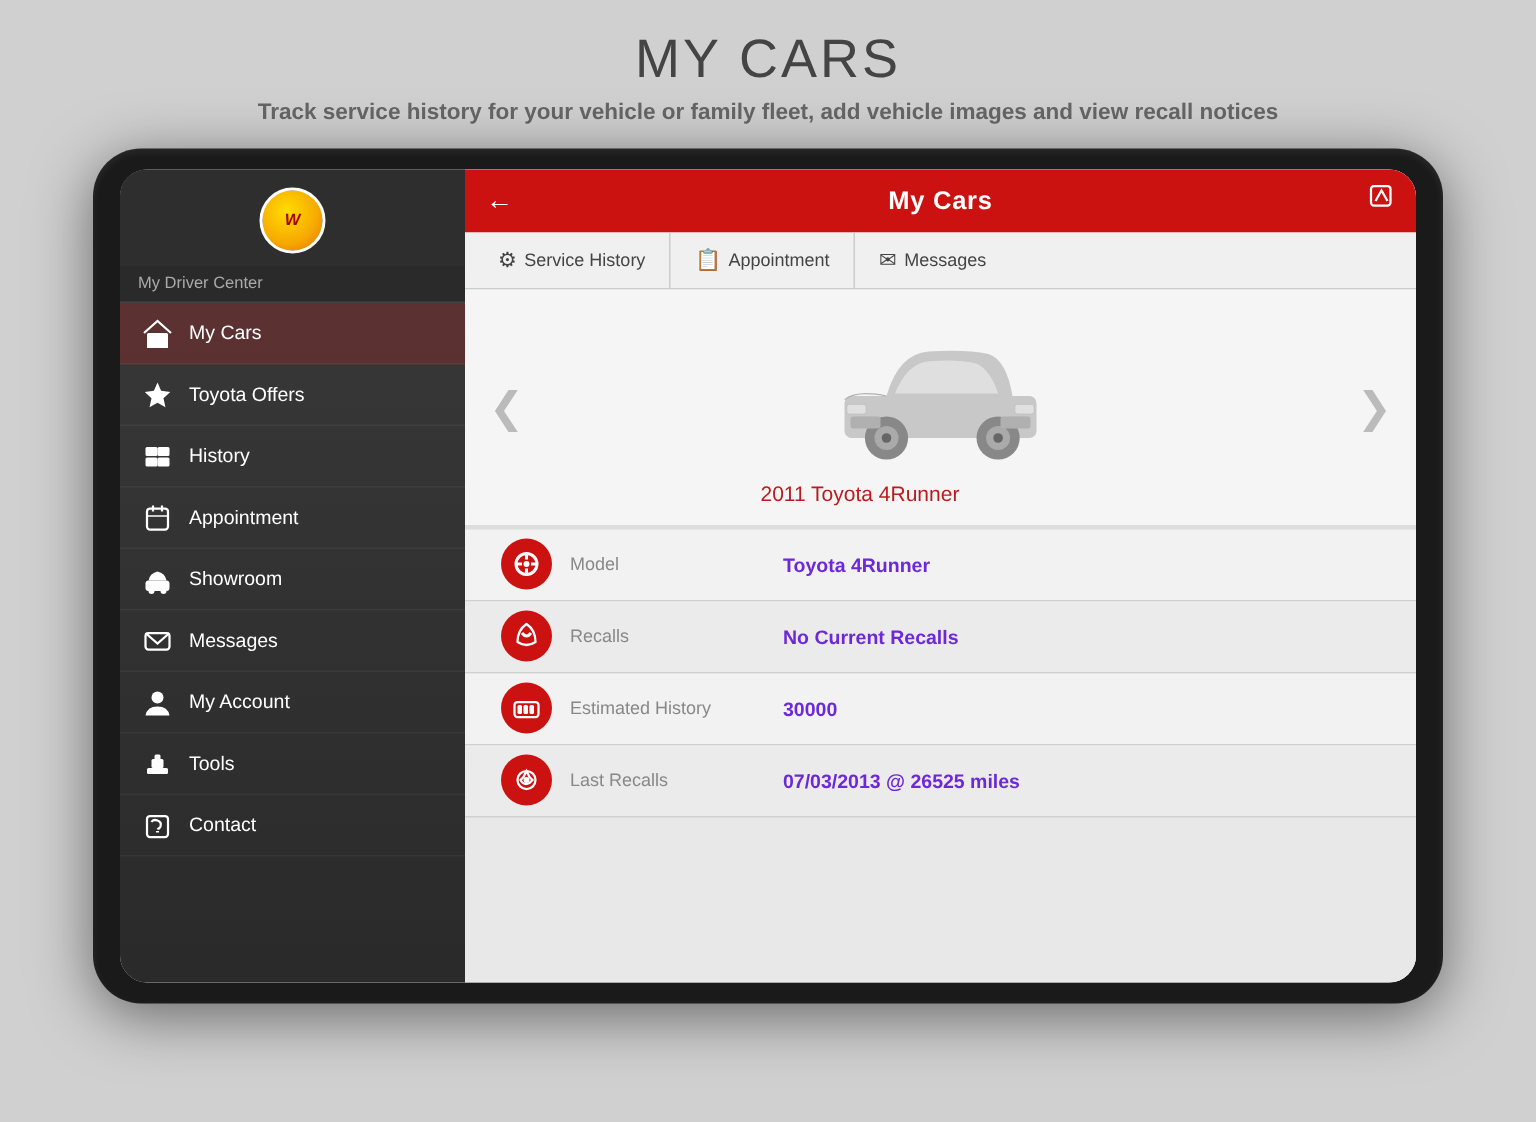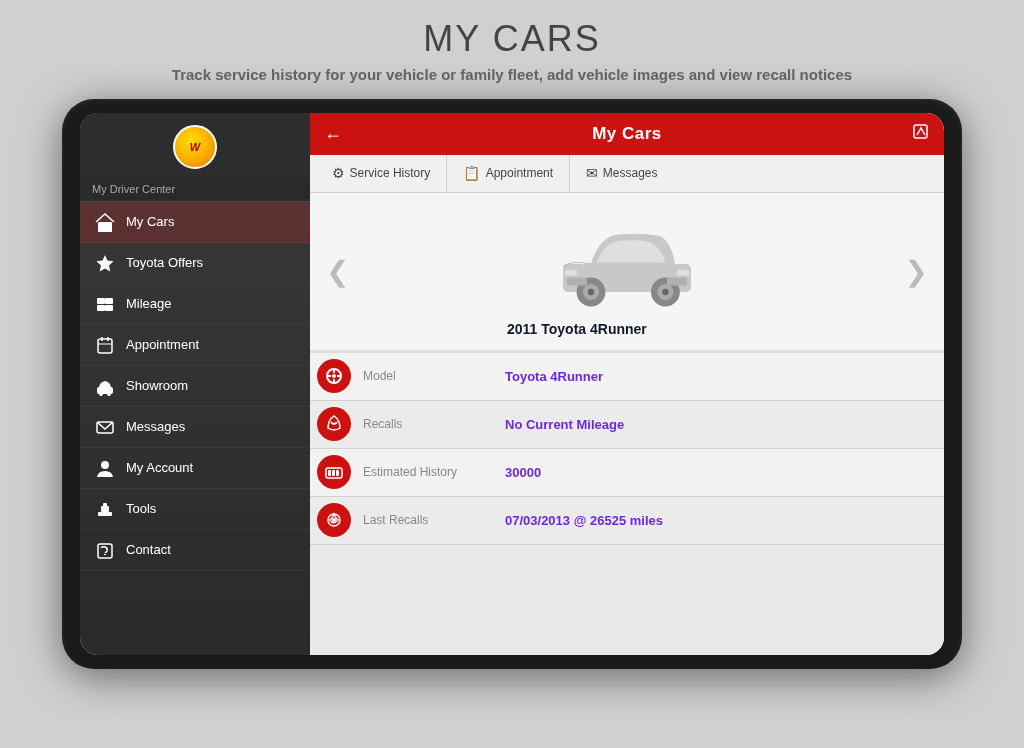--- a/index.html
+++ b/index.html
@@ -207,36 +207,36 @@
       flex-direction: column;
       align-items: center;
       gap: 6px;
     }
     .car-svg {
       width: 160px;
       height: 110px;
     }
     .car-name-label {
       font-size: 14px;
-      font-weight: 700;
-      color: #0f172a;
+      font-weight: 400;
+      color: #b91c1c;
       align-self: flex-start;
       margin-left: -40px;
     }
 
     
     .details-table {
       flex: 1;
       overflow-y: auto;
       background: #e8e8e8;
     }
     .detail-row {
       display: flex;
       align-items: center;
-      padding: 0 7px;
+      padding: 0 24px;
       height: 48px;
       border-bottom: 1px solid #d0d0d0;
       background: #f2f2f2;
       gap: 12px;
     }
     .detail-row:nth-child(even) {
       background: #ebebeb;
     }
     .detail-icon {
       width: 34px;
@@ -302,21 +302,21 @@
     </div>
           <div class="sidebar-item">
       <div class="sidebar-item-icon">
         <svg width="20" height="20" viewBox="0 0 20 20">
                 <rect x="2" y="4" width="8" height="6" rx="1" fill="white"></rect>
                 <rect x="10" y="4" width="8" height="6" rx="1" fill="white"></rect>
                 <rect x="2" y="11" width="8" height="6" rx="1" fill="white"></rect>
                 <rect x="10" y="11" width="8" height="6" rx="1" fill="white"></rect>
               </svg>
       </div>
-      <span class="sidebar-item-label">Mileage</span>
+      <span class="sidebar-item-label">History</span>
     </div>
           <div class="sidebar-item">
       <div class="sidebar-item-icon">
         <svg width="20" height="20" viewBox="0 0 20 20">
                 <rect x="3" y="4" width="14" height="14" rx="2" fill="none" stroke="white" stroke-width="1.5"></rect>
                 <line x1="7" y1="2" x2="7" y2="6" stroke="white" stroke-width="1.5"></line>
                 <line x1="13" y1="2" x2="13" y2="6" stroke="white" stroke-width="1.5"></line>
                 <line x1="3" y1="9" x2="17" y2="9" stroke="white" stroke-width="1"></line>
               </svg>
       </div>
@@ -450,21 +450,21 @@
       <div class="detail-value">Toyota 4Runner</div>
     </div>
           <div class="detail-row">
       <div class="detail-icon">
         <svg width="24" height="24" viewBox="0 0 24 24">
                 <path d="M12 4 Q18 8 18 16 Q12 20 6 16 Q6 8 12 4 Z" fill="none" stroke="white" stroke-width="1.5"></path>
                 <path d="M9 10 Q12 14 15 10" fill="none" stroke="white" stroke-width="2"></path>
               </svg>
       </div>
       <div class="detail-label">Recalls</div>
-      <div class="detail-value">No Current Mileage</div>
+      <div class="detail-value">No Current Recalls</div>
     </div>
           <div class="detail-row">
       <div class="detail-icon">
         <svg width="24" height="24" viewBox="0 0 24 24">
                 <rect x="4" y="8" width="16" height="10" rx="2" fill="none" stroke="white" stroke-width="1.5"></rect>
                 <rect x="6" y="10" width="3" height="6" rx="1" fill="white"></rect>
                 <rect x="10" y="10" width="3" height="6" rx="1" fill="white"></rect>
                 <rect x="14" y="10" width="3" height="6" rx="1" fill="white"></rect>
               </svg>
       </div>

